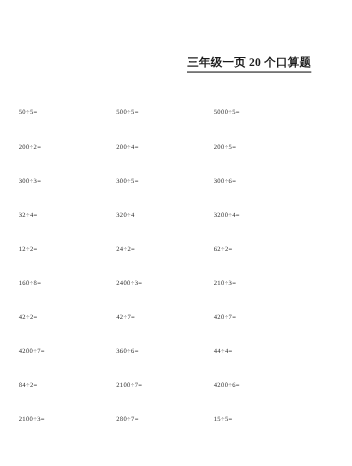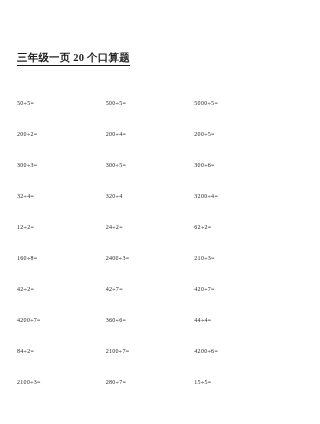--- a/index.html
+++ b/index.html
@@ -17,21 +17,21 @@
   .page {
     position: relative;
     width: 300px;
     height: 424px;
     box-sizing: border-box;
     padding: 0 17px;
     background: #ffffff;
   }
   .title-wrap {
     width: 100%;
-    text-align: left;
+    text-align: right;
     margin-top: 47px;
     margin-bottom: 0;
   }
   .title {
     display: inline-block;
     font-size: 10.5px;
     font-weight: bold;
     letter-spacing: 0.2px;
     line-height: 1.2;
     border-bottom: 1px solid #1a1a1a;

